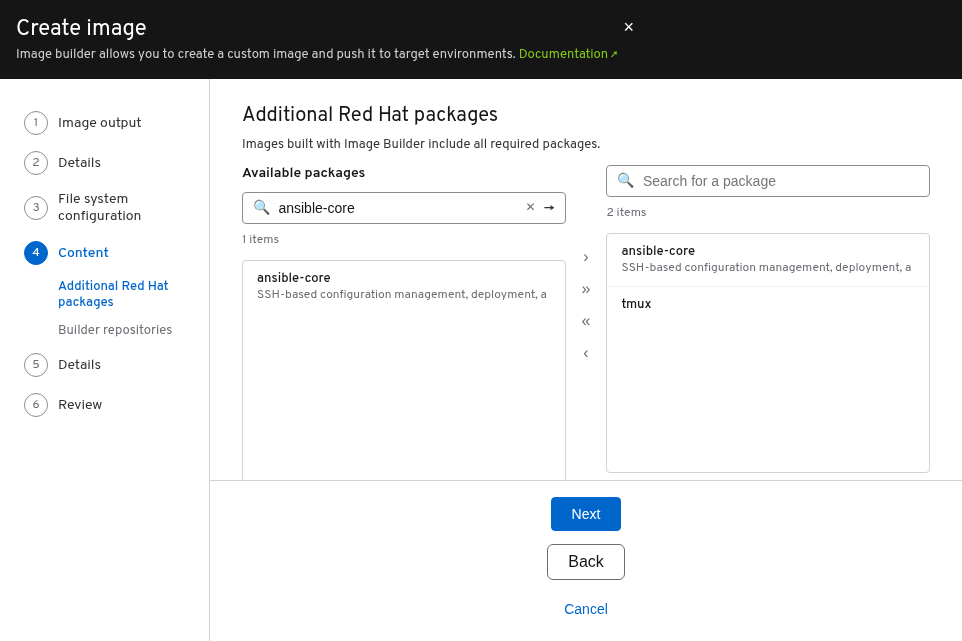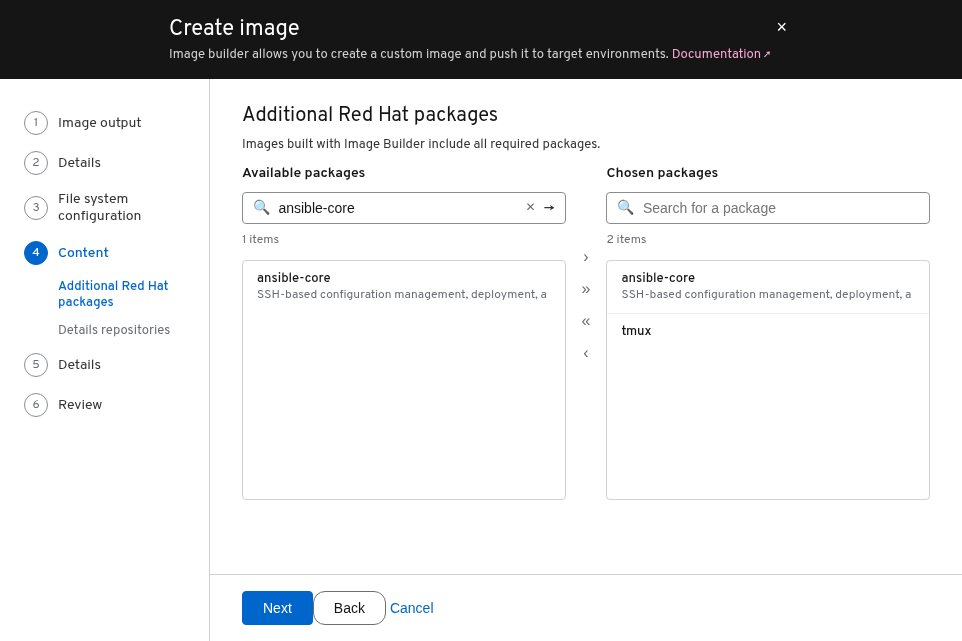--- a/index.html
+++ b/index.html
@@ -16,36 +16,36 @@
       height: 641px;
       background: #fff;
       display: flex;
       flex-direction: column;
     }
     .modal-header {
       background: #151515;
       color: #fff;
       padding: 16px 16px;
       display: flex;
-      justify-content: center;
+      justify-content: flex-start;
       align-items: flex-start;
     }
     .modal-header-content {}
     .modal-title {
       font-size: 22px;
       font-weight: 400;
       color: #fff;
       margin-bottom: 4px;
     }
     .modal-subtitle {
       font-size: 13px;
       color: #d2d2d2;
     }
     .modal-subtitle a {
-      color: #f9a8d4;
+      color: #84cc16;
       text-decoration: none;
     }
     .modal-subtitle a:after {
       content: ' ↗';
       font-size: 11px;
     }
     .close-btn {
       background: none;
       border: none;
       color: #fff;
@@ -227,41 +227,42 @@
       cursor: pointer;
       color: #6a6e73;
       font-size: 16px;
       line-height: 1;
       padding: 4px;
     }
     .footer {
       border-top: 1px solid #d2d2d2;
       padding: 16px 32px;
       display: flex;
-      gap: 0;
-      align-items: center;
-      background: #fff;
+      gap: 13px;
+      align-items: center;
+      background: #fff;
+      flex-direction: column;
     }
     .btn-primary {
       background: #0066cc;
       color: #fff;
       border: 1px solid #0066cc;
       border-radius: 4px;
       padding: 8px 20px;
       font-size: 14px;
       cursor: pointer;
       font-weight: 400;
     }
     .btn-secondary {
       background: #fff;
       color: #151515;
       border: 1px solid #6a6e73;
-      border-radius: 12px;
+      border-radius: 6px;
       padding: 8px 20px;
-      font-size: 14px;
+      font-size: 16px;
       cursor: pointer;
     }
     .btn-link {
       background: none;
       border: none;
       color: #0066cc;
       font-size: 14px;
       cursor: pointer;
       padding: 8px 4px;
     }
@@ -299,21 +300,21 @@
       </div>
       <div class="sidebar-step active">
         <div class="step-number">4</div>
         <span>Content</span>
       </div>
       <div class="sidebar-sub">
         <div class="sidebar-sub-item">
           <span>Additional Red Hat packages</span>
         </div>
         <div class="sidebar-sub-item inactive">
-          <span>Details repositories</span>
+          <span>Builder repositories</span>
         </div>
       </div>
       <div class="sidebar-step">
         <div class="step-number">5</div>
         <span>Details</span>
       </div>
       <div class="sidebar-step">
         <div class="step-number">6</div>
         <span>Review</span>
       </div>
@@ -344,21 +345,20 @@
           </div>
 
           <div class="transfer-controls">
             <button class="transfer-btn">›</button>
             <button class="transfer-btn">»</button>
             <button class="transfer-btn">«</button>
             <button class="transfer-btn">‹</button>
           </div>
 
           <div class="packages-column">
-            <div class="column-title">Chosen packages</div>
             <div class="search-box">
               <span class="search-icon">🔍</span>
               <input class="search-input" type="text" placeholder="Search for a package" style="">
             </div>
             <div class="items-count">2 items</div>
             <div class="packages-list">
               <div class="package-item">
                 <div class="package-name">ansible-core</div>
                 <div class="package-desc">SSH-based configuration management, deployment, a</div>
               </div>

